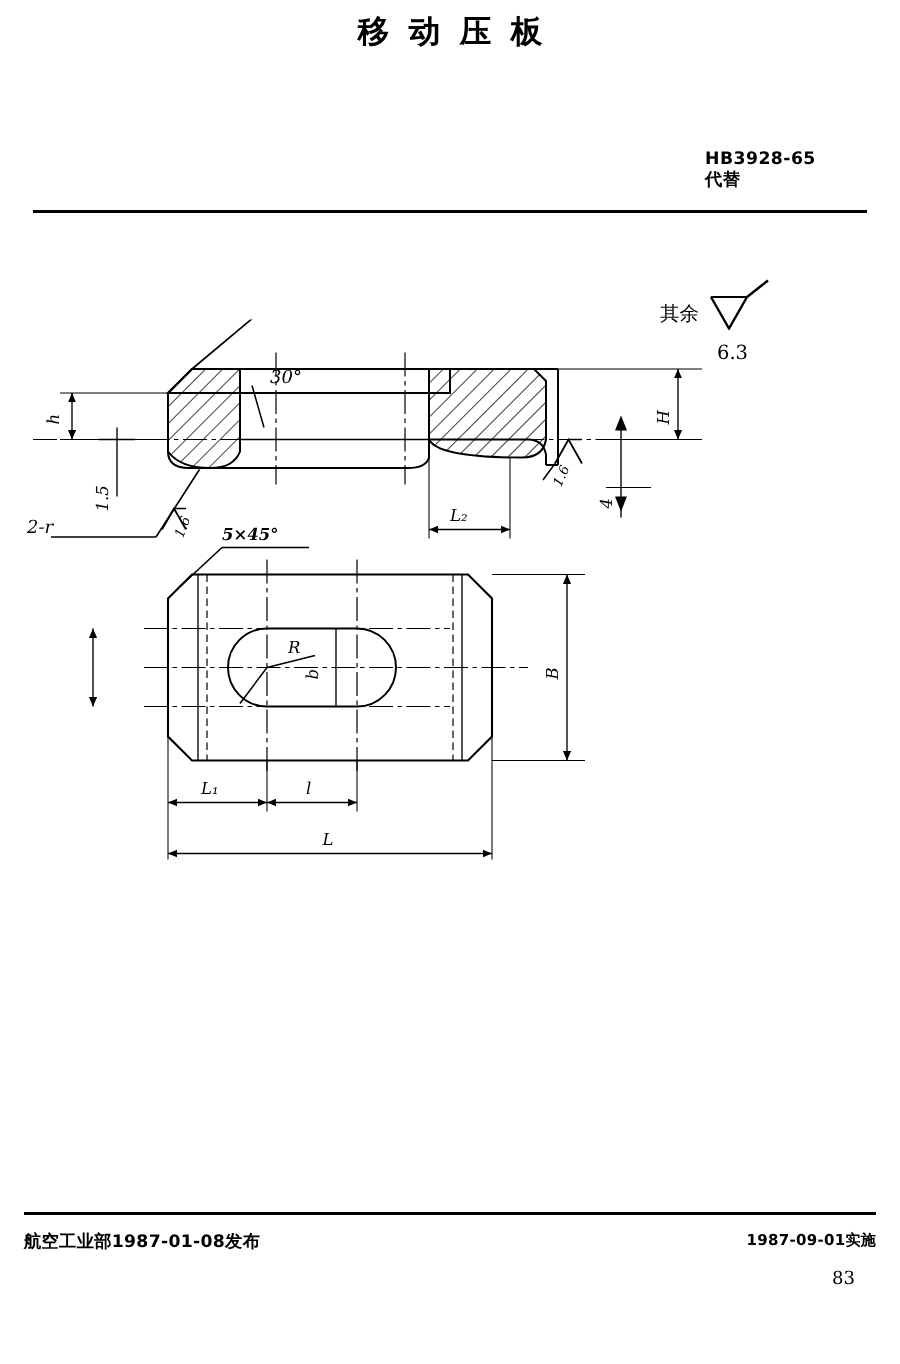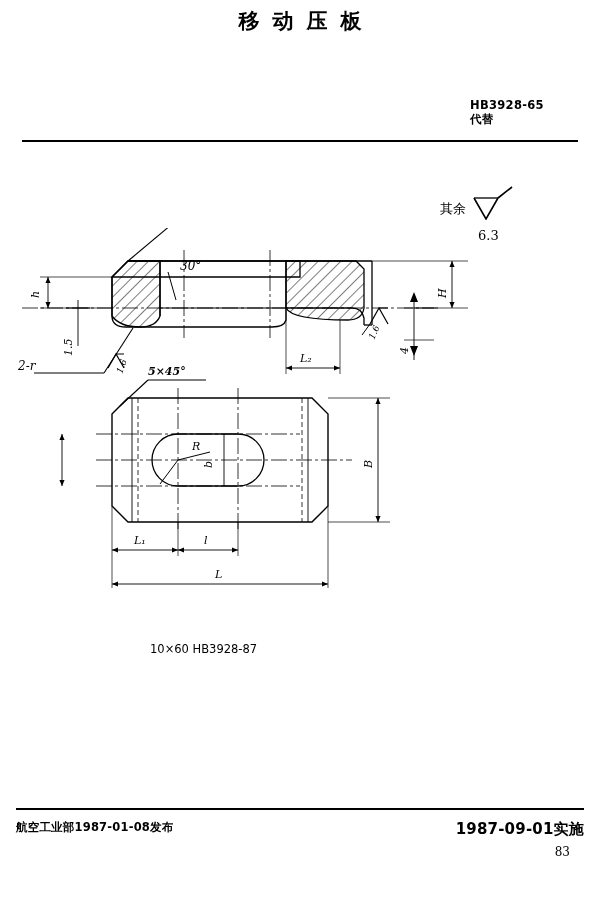--- a/index.html
+++ b/index.html
@@ -80,21 +80,21 @@
     top: -4px;
     font-size: 13px;
     font-family: "DejaVu Serif", "Liberation Serif", serif;
     margin-top: 46px;
   }
 
   
   #drawing {
     position: absolute;
     left: 0;
-    top: 228px;
+    top: 213px;
     width: 476px;
     height: 380px;
   }
   #drawing svg { display: block; }
 
   .lbl {
     font-family: "DejaVu Serif", "Liberation Serif", serif;
     font-style: italic;
     font-size: 11px;
   }
@@ -131,21 +131,21 @@
     left: 16px;
     top: 820px;
     font-size: 11.5px;
     font-weight: bold;
     letter-spacing: 0.2px;
   }
   #footer-effective {
     position: absolute;
     right: 16px;
     top: 820px;
-    font-size: 15px;
+    font-size: 10px;
     font-weight: bold;
     letter-spacing: 0.2px;
   }
   #page-number {
     position: absolute;
     right: 30px;
     top: 845px;
     font-size: 12px;
     font-family: "DejaVu Serif", "Liberation Serif", serif;
   }
@@ -362,19 +362,18 @@
 
     <g>
       <line x1="112" y1="356" x2="328" y2="356" stroke="#000" stroke-width="0.9" marker-start="url(#arrow-l)" marker-end="url(#arrow-r)"></line>
     </g>
     <text class="lbl" x="215" y="350">L</text>
   </g>
 </svg>
 </div>
 
 <div id="marking-example">
-  <div id="marking-example-line2">10×60  HB3928-87</div>
 </div>
 
 <div id="footer-rule"></div>
 <div id="footer-issue">航空工业部1987-01-08发布</div>
 <div id="footer-effective">1987-09-01实施</div>
 <div id="page-number">83</div>
 
 </body></html>

